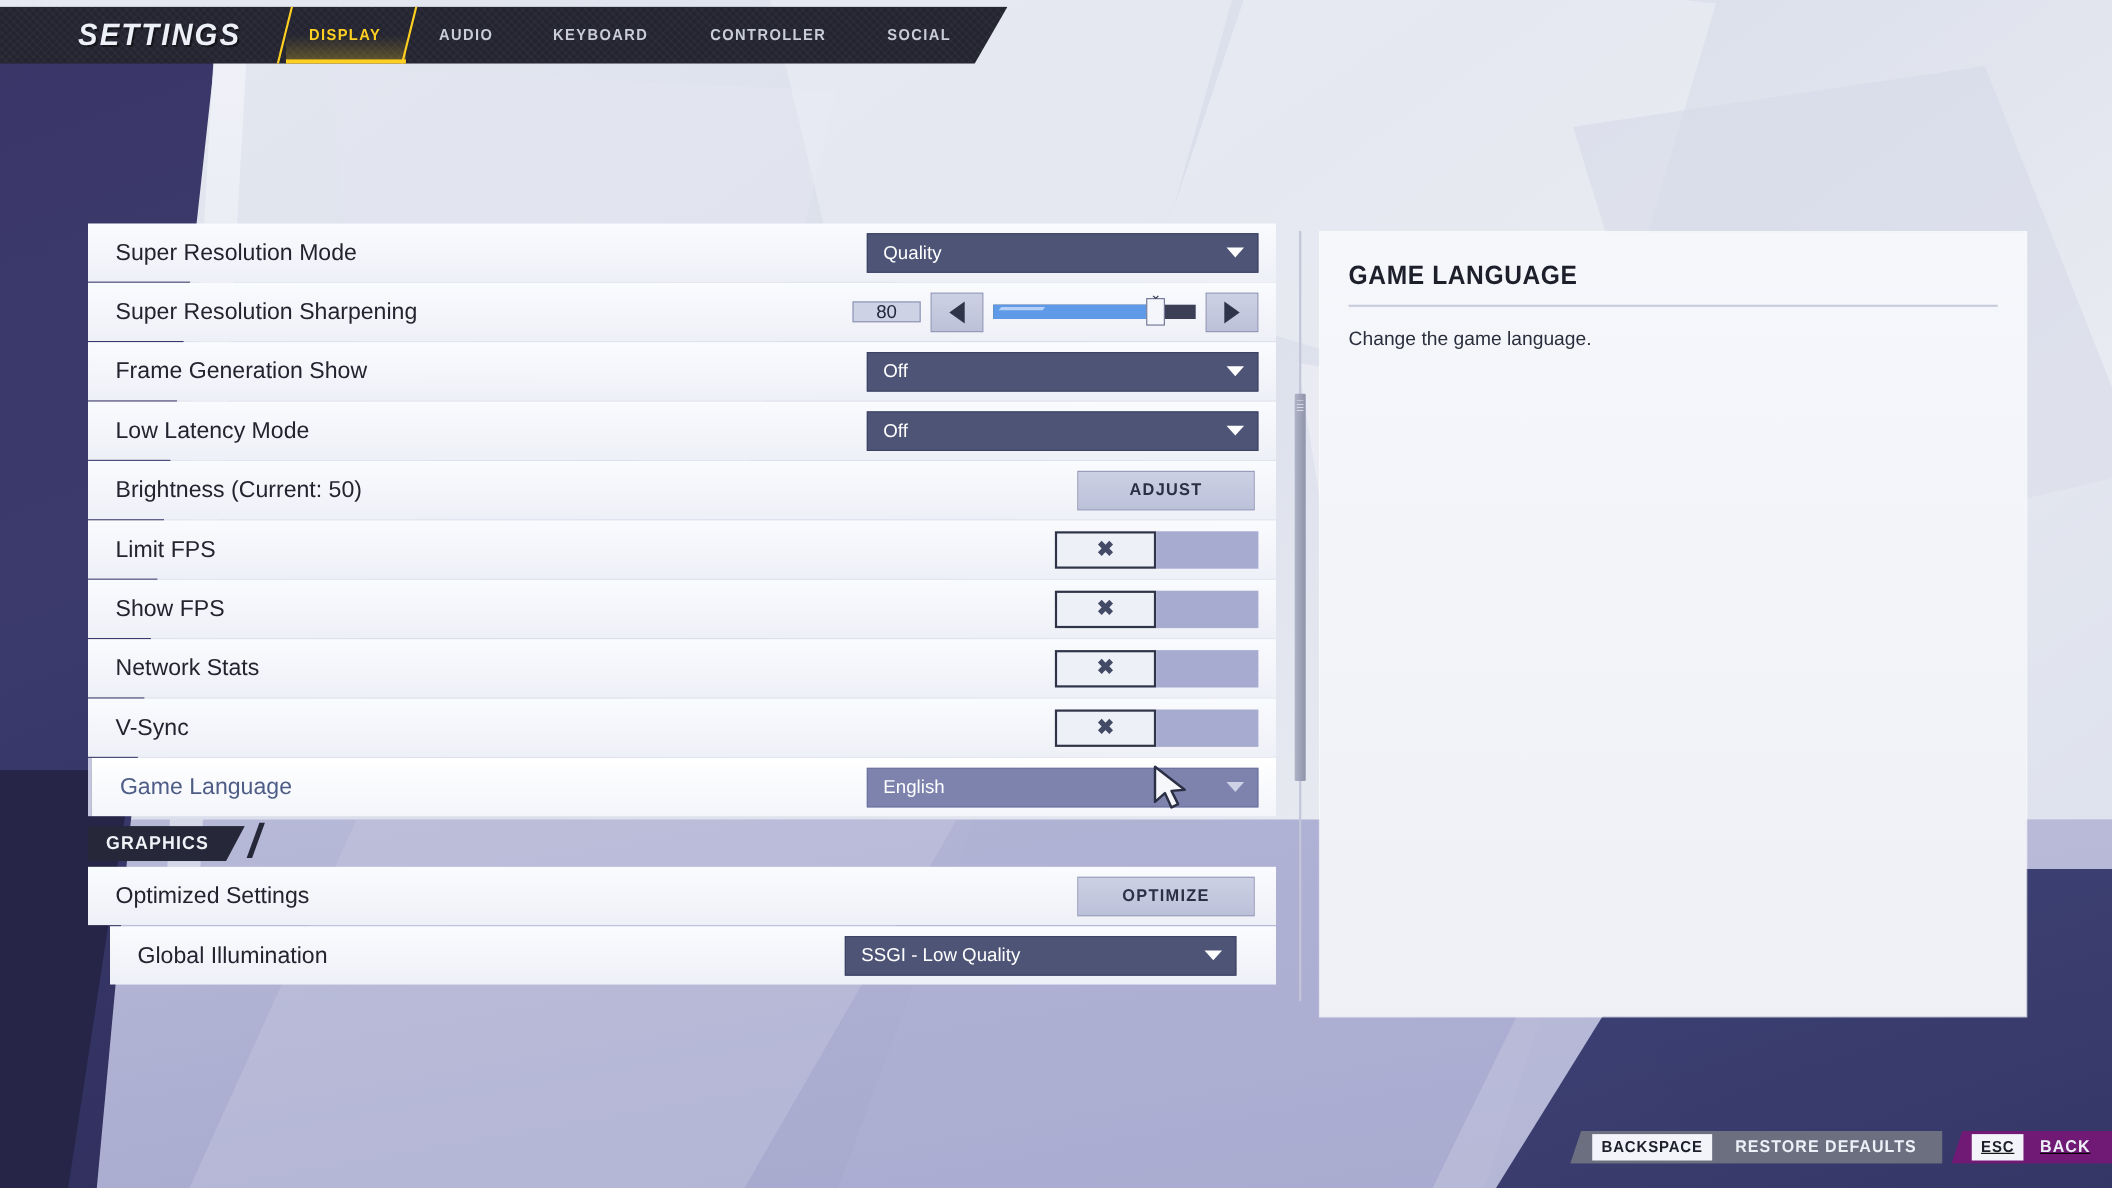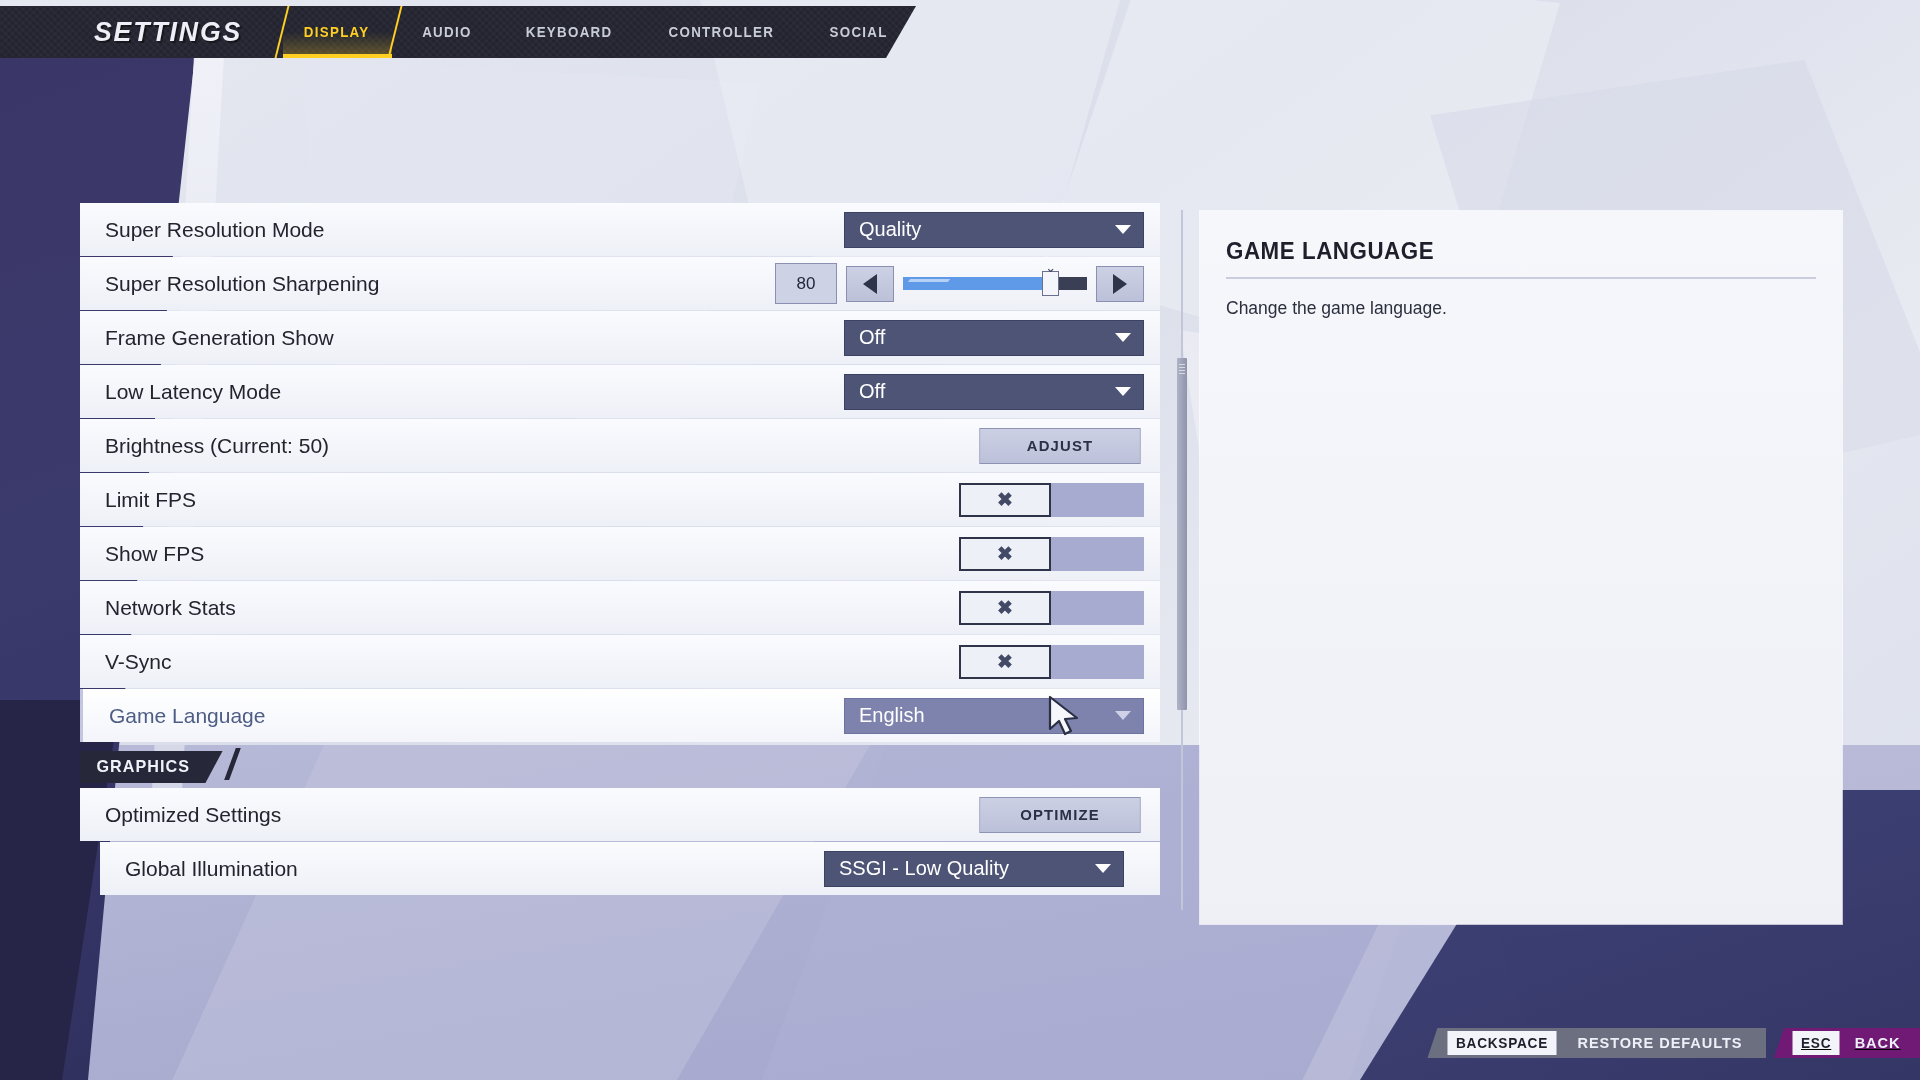--- a/index.html
+++ b/index.html
@@ -73,21 +73,20 @@
     opacity:.95;
   }
 
   
   .topbar {
     position:absolute; top:6px; left:0; height:52px; width:916px;
     background:#23242f;
     clip-path: polygon(0 0, 916px 0, 886px 52px, 0 52px);
     display:flex; align-items:center;
     box-shadow: 0 2px 6px rgba(0,0,0,.25);
-    padding-left: 23px;
   }
   .topbar::after{
     content:""; position:absolute; inset:0;
     background-image:
       repeating-linear-gradient(45deg, rgba(255,255,255,.022) 0 2px, transparent 2px 5px),
       repeating-linear-gradient(-45deg, rgba(255,255,255,.018) 0 2px, transparent 2px 5px);
     pointer-events:none;
   }
   .settings-title {
     color:#eef0f8; font-style:italic; font-weight:bold;
@@ -142,23 +141,23 @@
   .row-label {
     font-size:21px; color:#23242e; padding-left:22px; flex:1;
     font-family:"Liberation Sans", sans-serif;
     white-space:nowrap;
   }
   .row.hl .row-label { color:#4e5d86; padding-left:26px; }
   .row-ctrl { display:flex; align-items:center; padding-right:16px; }
 
   
   .dd {
-    width:300px; height:36px; background:#4d5476;
+    width:356px; height:36px; background:#4d5476;
     display:flex; align-items:center; justify-content:space-between;
-    padding:0 12px 0 14px; color:#ffffff; font-size:20px;
+    padding:0 12px 0 14px; color:#ffffff; font-size:17px;
     border:1px solid #3c4263; cursor:pointer;
     font-family:"Liberation Sans", sans-serif;
   }
   .dd.light { background:#7d83ad; border-color:#6d73a0; }
   .dd .caret {
     width:0;height:0;border-left:8px solid transparent;border-right:8px solid transparent;
     border-top:9px solid #ffffff;
   }
   .dd.light .caret { border-top-color:#cfd2e6; }
 
@@ -180,21 +179,21 @@
     display:flex; align-items:center; justify-content:center;
   }
   .chk-x {
     font-size:19px; color:#434a66; font-weight:bold; line-height:1;
     font-family:"Liberation Sans", sans-serif;
   }
   .chk-fill { flex:1; background:#a7abd0; }
 
   
   .numbox {
-    width:62px; height:41px; background:#cdd2e5; border:1px solid #8b90b2;
+    width:62px; height:19px; background:#cdd2e5; border:1px solid #8b90b2;
     display:flex; align-items:center; justify-content:center;
     font-size:17px; color:#23283c;
     font-family:"Liberation Sans", sans-serif;
   }
   .arrbtn {
     width:48px; height:36px; background:linear-gradient(180deg,#ccd1e4,#bcc1d9);
     border:1px solid #8b90b2; margin-left:9px;
     display:flex; align-items:center; justify-content:center; cursor:pointer;
   }
   .arrow-l { width:0;height:0;border-top:10px solid transparent;border-bottom:10px solid transparent;border-right:14px solid #2e3449; }

